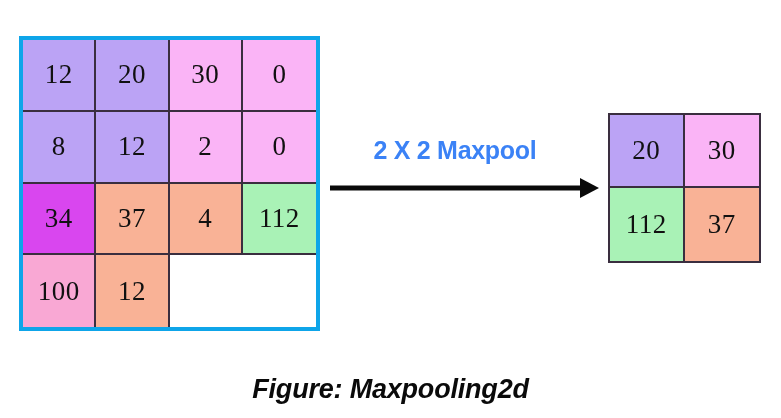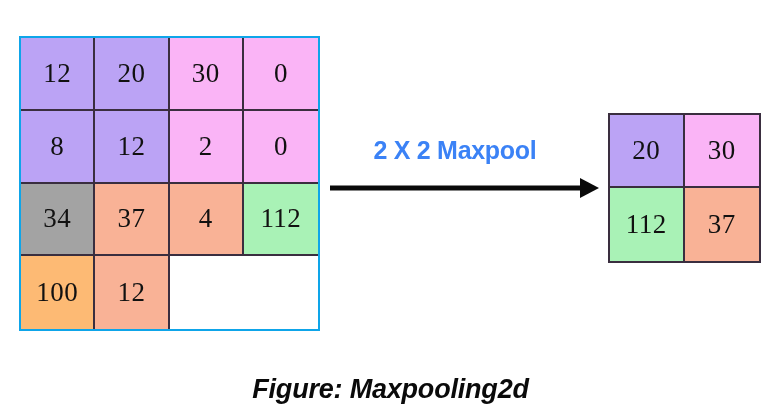--- a/index.html
+++ b/index.html
@@ -18,21 +18,21 @@
   
   #input-matrix {
     position: absolute;
     left: 19px;
     top: 36px;
     width: 301px;
     height: 295px;
     display: grid;
     grid-template-columns: repeat(4, 1fr);
     grid-template-rows: repeat(4, 1fr);
-    border: 2px solid #0ea5e9;
+    border: 4px solid #0ea5e9;
     box-sizing: border-box;
   }
   #output-matrix {
     position: absolute;
     left: 608px;
     top: 113px;
     width: 153px;
     height: 150px;
     display: grid;
     grid-template-columns: repeat(2, 1fr);
@@ -99,25 +99,25 @@
 
 <div id="input-matrix">
     <div class="cell" style="background: rgb(187, 163, 245);">12</div>
     <div class="cell" style="background: rgb(187, 163, 245);">20</div>
     <div class="cell" style="background: rgb(250, 180, 246);">30</div>
     <div class="cell" style="background: rgb(250, 180, 246);">0</div>
     <div class="cell" style="background: rgb(187, 163, 245);">8</div>
     <div class="cell" style="background: rgb(187, 163, 245);">12</div>
     <div class="cell" style="background: rgb(250, 180, 246);">2</div>
     <div class="cell" style="background: rgb(250, 180, 246);">0</div>
-    <div class="cell" style="background: #a3a3a3;">34</div>
+    <div class="cell" style="background: #d946ef;">34</div>
     <div class="cell" style="background: rgb(249, 178, 150);">37</div>
     <div class="cell" style="background: rgb(249, 178, 150);">4</div>
     <div class="cell" style="background: rgb(169, 242, 182);">112</div>
-    <div class="cell" style="background: #fdba74; font-family: Liberation Serif, serif;">100</div>
+    <div class="cell" style="background: #f9a8d4; font-family: Liberation Serif, serif;">100</div>
     <div class="cell" style="background: rgb(249, 178, 150);">12</div>
   </div>
 
 <div id="transform-label">2 X 2 Maxpool</div>
 
 <div id="transform-arrow">
   <svg width="272" height="26" viewBox="0 0 272 26" xmlns="http://www.w3.org/2000/svg">
     <line x1="2" y1="13" x2="258" y2="13" stroke="#0a0a0a" stroke-width="5"></line>
     <polygon points="252,3 271,13 252,23" fill="#0a0a0a"></polygon>
   </svg>

